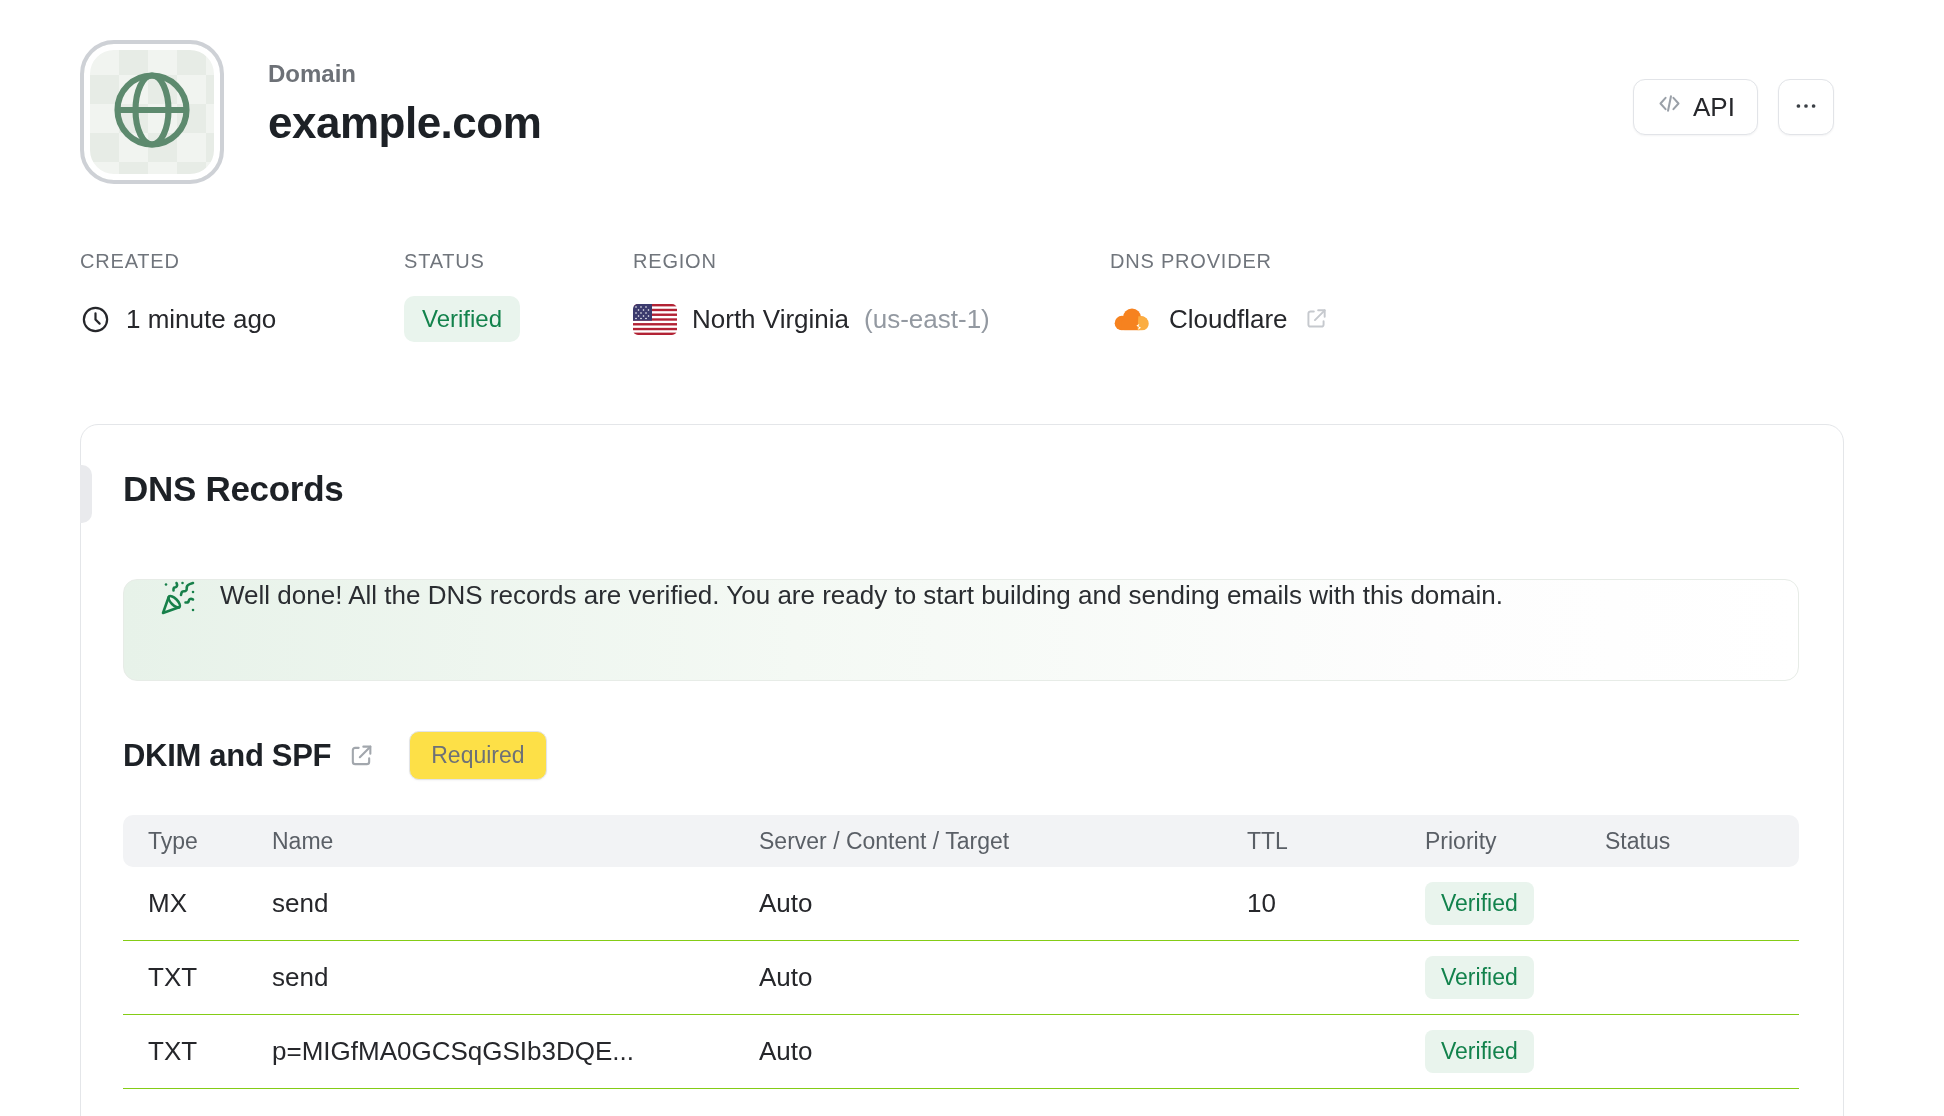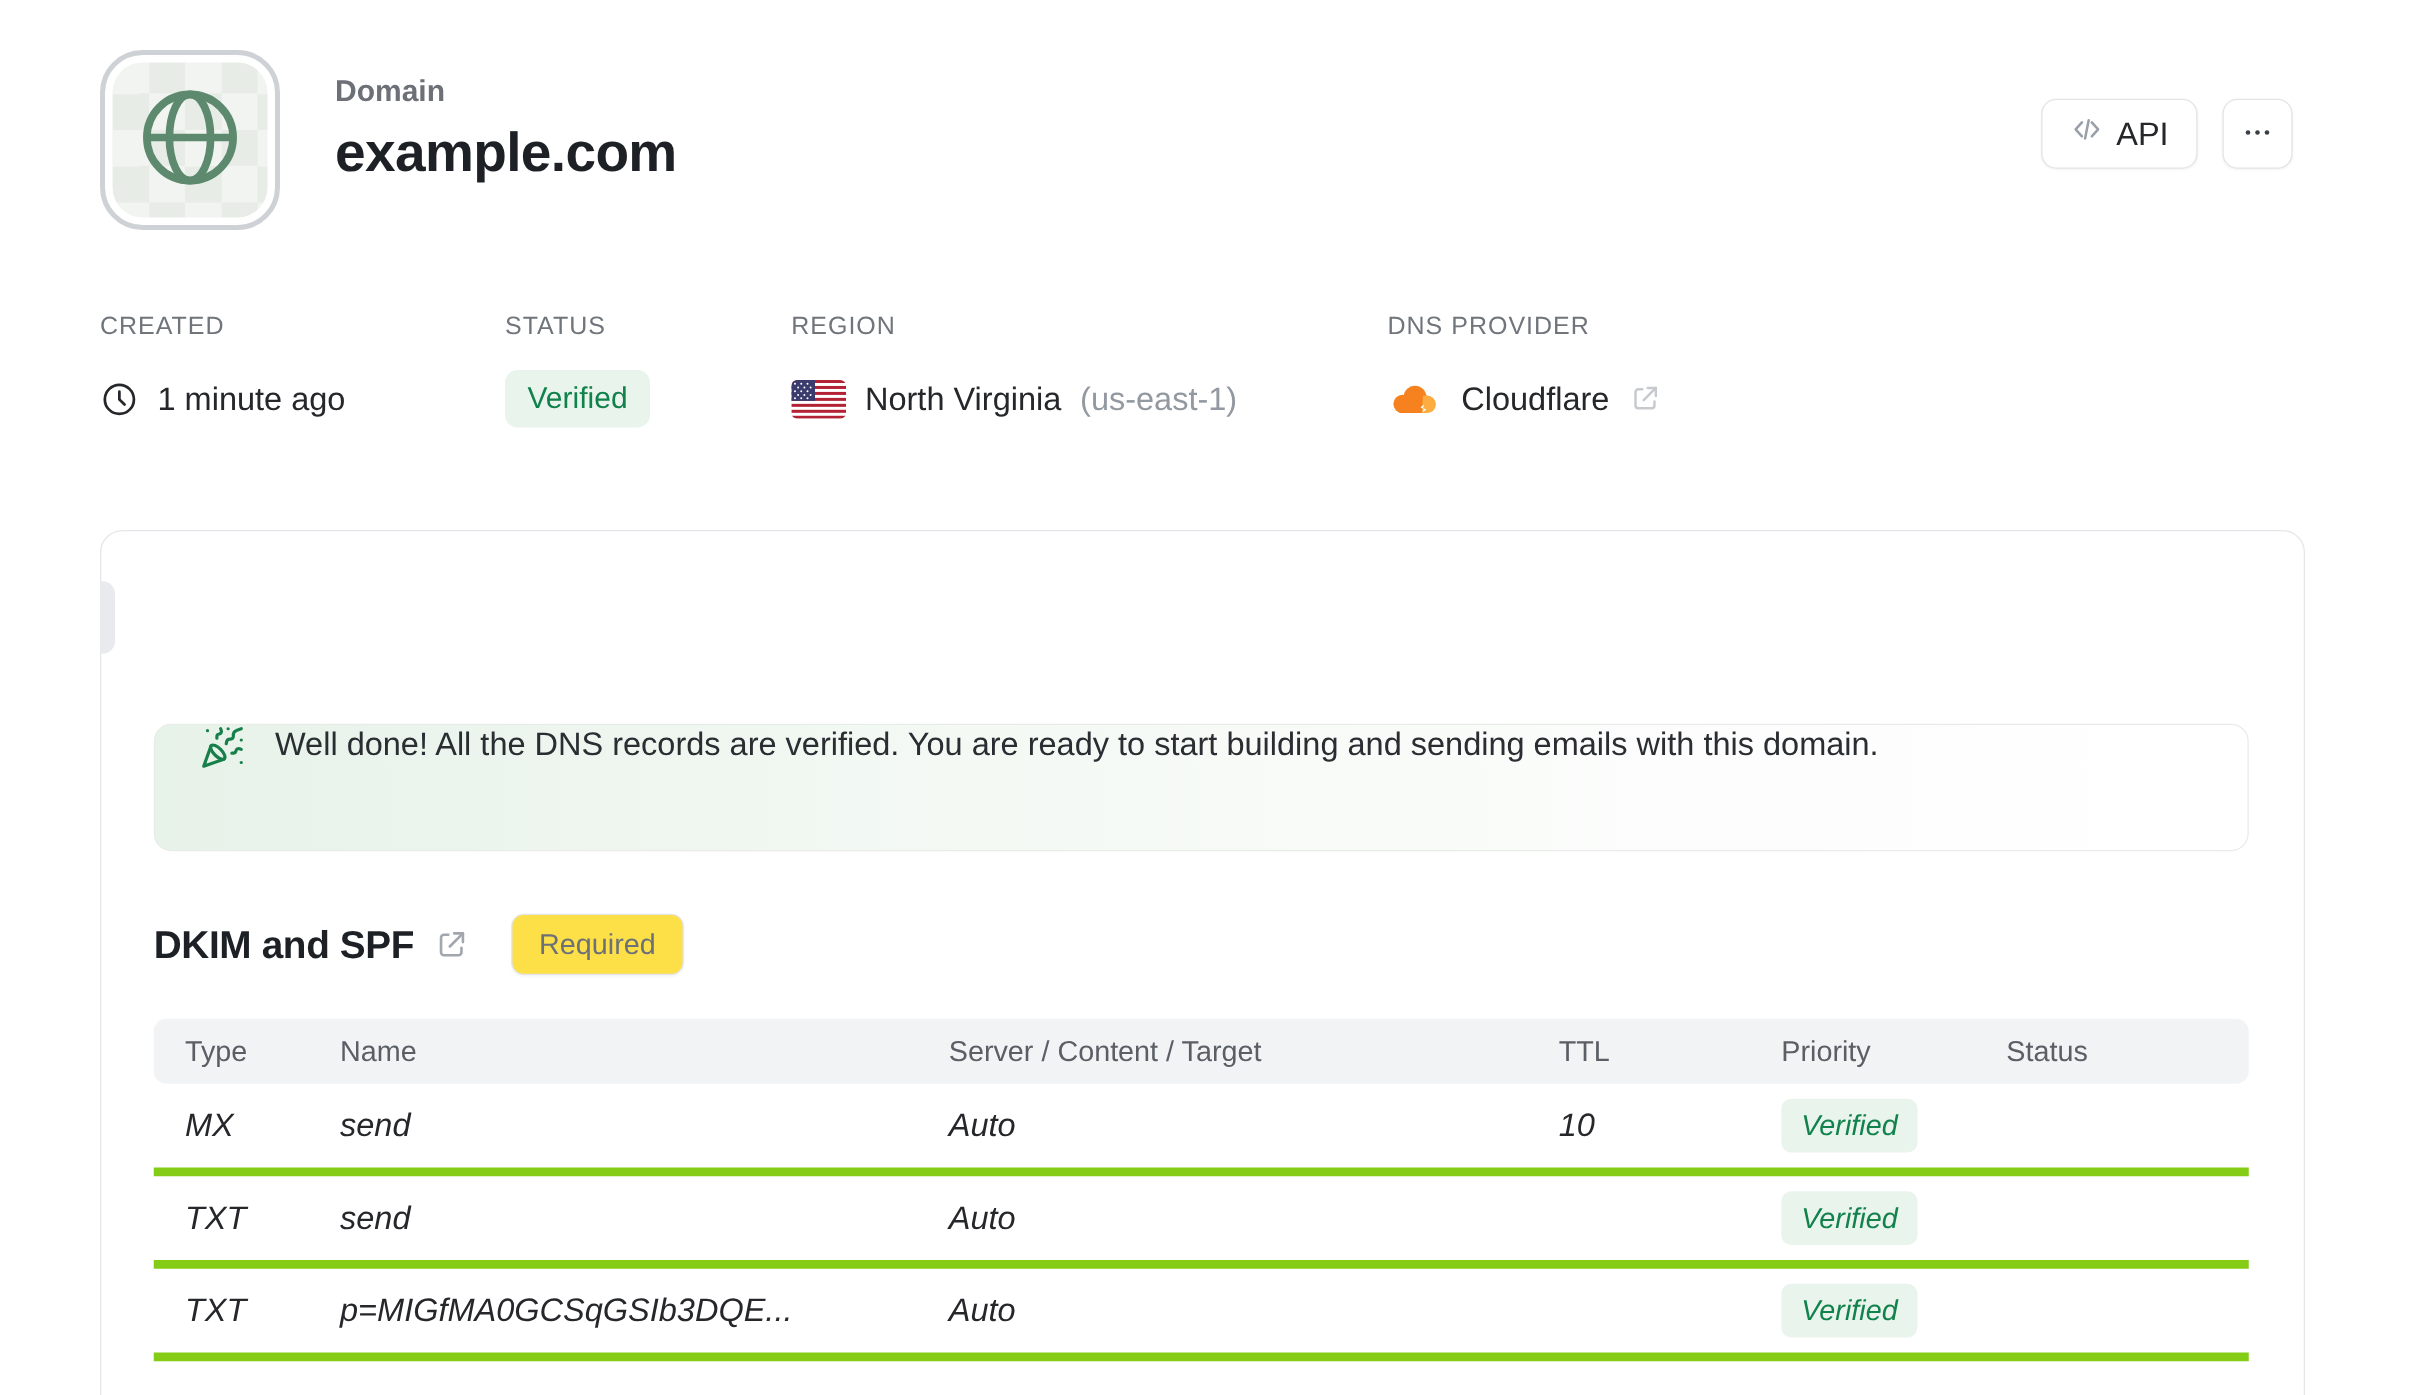--- a/index.html
+++ b/index.html
@@ -90,21 +90,21 @@
   .dns-table { position:absolute; left:42px; top:390px; width:1676px; }
   .t-row {
     display:grid; align-items:center;
     grid-template-columns:124px 487px 488px 178px 180px 1fr;
     padding-left:25px;
   }
   .t-head {
     background:#f2f3f5; border-radius:10px; height:52px;
     font-size:23px; color:#5a5f66; font-weight:500;
   }
-  .t-body-row { height:74px; border-bottom:7px solid #84cc16; font-size:26px; color:#26272b;font-style:italic; }
+  .t-body-row { height:74px; border-bottom:1px solid #84cc16; font-size:26px; color:#26272b; }
   .cell-badge {
     display:inline-block; background:#e9f4ed; color:#12824c;
     font-size:23px; font-weight:500; padding:8px 16px; border-radius:8px;
   }
 </style>
 </head>
 <body>
 
 <div class="page">
 
@@ -224,20 +224,21 @@
           <path d="M10 5H7a2 2 0 0 0-2 2v10a2 2 0 0 0 2 2h10a2 2 0 0 0 2-2v-3"></path>
           <path d="M14 4h6v6"></path>
             <path d="M20 4l-9 9"></path>
         </svg>
       </span>
     </div>
   </div>
 
   <div class="card">
     <div class="card-notch"></div>
+    <div class="card-title">DNS Records</div>
 
     <div class="banner">
       <span>
         <svg viewBox="0 0 24 24" fill="none" stroke="#17804a" stroke-width="1.7" stroke-linecap="round" stroke-linejoin="round">
           <path d="M5.8 11.3 2 22l10.7-3.79"></path>
           <path d="M4 3h.01"></path>
             <path d="M22 8h.01"></path>
             <path d="M15 2h.01"></path>
             <path d="M22 20h.01"></path>
           <path d="m22 2-2.24.75a2.9 2.9 0 0 0-1.96 3.12c.1.86-.57 1.63-1.45 1.63h-.38c-.86 0-1.6.6-1.76 1.44L14 10"></path>

